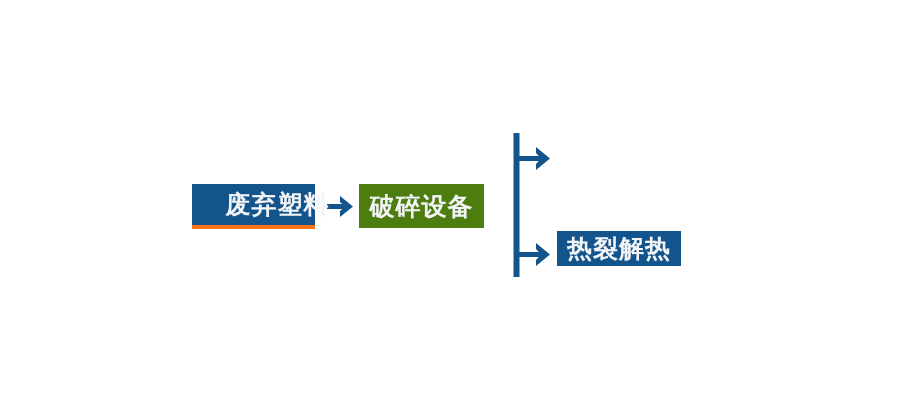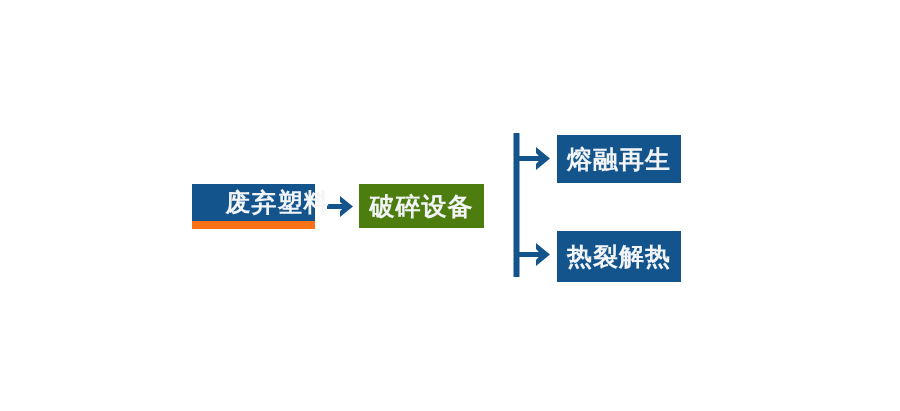--- a/index.html
+++ b/index.html
@@ -31,34 +31,34 @@
     color: #f2f4f7;
     font-size: 25px;
     font-weight: 700;
     letter-spacing: 1px;
     line-height: 1;
     white-space: nowrap;
     user-select: none;
   }
   .node-blue        { background: #14548c; }
   .node-red         { background: #4d7c0f; }
-  .node-blue-accent { background: #14548c; border-bottom: 8px solid #f97316; padding-left: 48px; }
+  .node-blue-accent { background: #14548c; border-bottom: 4px solid #f97316; padding-left: 48px; }
 
   
   #node-waste {
     left: 192px;  top: 184px;  width: 123px; height: 45px;
   }
   #node-crusher {
     left: 359px;  top: 184px;  width: 125px; height: 44px;
   }
   #node-melt {
     left: 557px;  top: 135px;  width: 124px; height: 48px;
   }
   #node-pyrolysis {
-    left: 557px;  top: 231px;  width: 124px; height: 51px;
+    left: 557px;  top: 231px;  width: 124px; height: 35px;
   }
 
   
   #connectors {
     position: absolute;
     left: 0; top: 0;
     width: 900px; height: 411px;
     pointer-events: none;
   }
 </style>
@@ -88,21 +88,18 @@
   </svg>
 
   <div class="node node-blue-accent" id="node-waste">
     <span>废弃塑料</span>
   </div>
 
   <div class="node node-red" id="node-crusher">
     <span>破碎设备</span>
   </div>
 
-  <div class="node node-blue" id="node-melt">
-    <span>熔融再生</span>
-  </div>
 
   <div class="node node-blue" id="node-pyrolysis">
     <span>热裂解热</span>
   </div>
 
 </div>
 
 </body></html>

